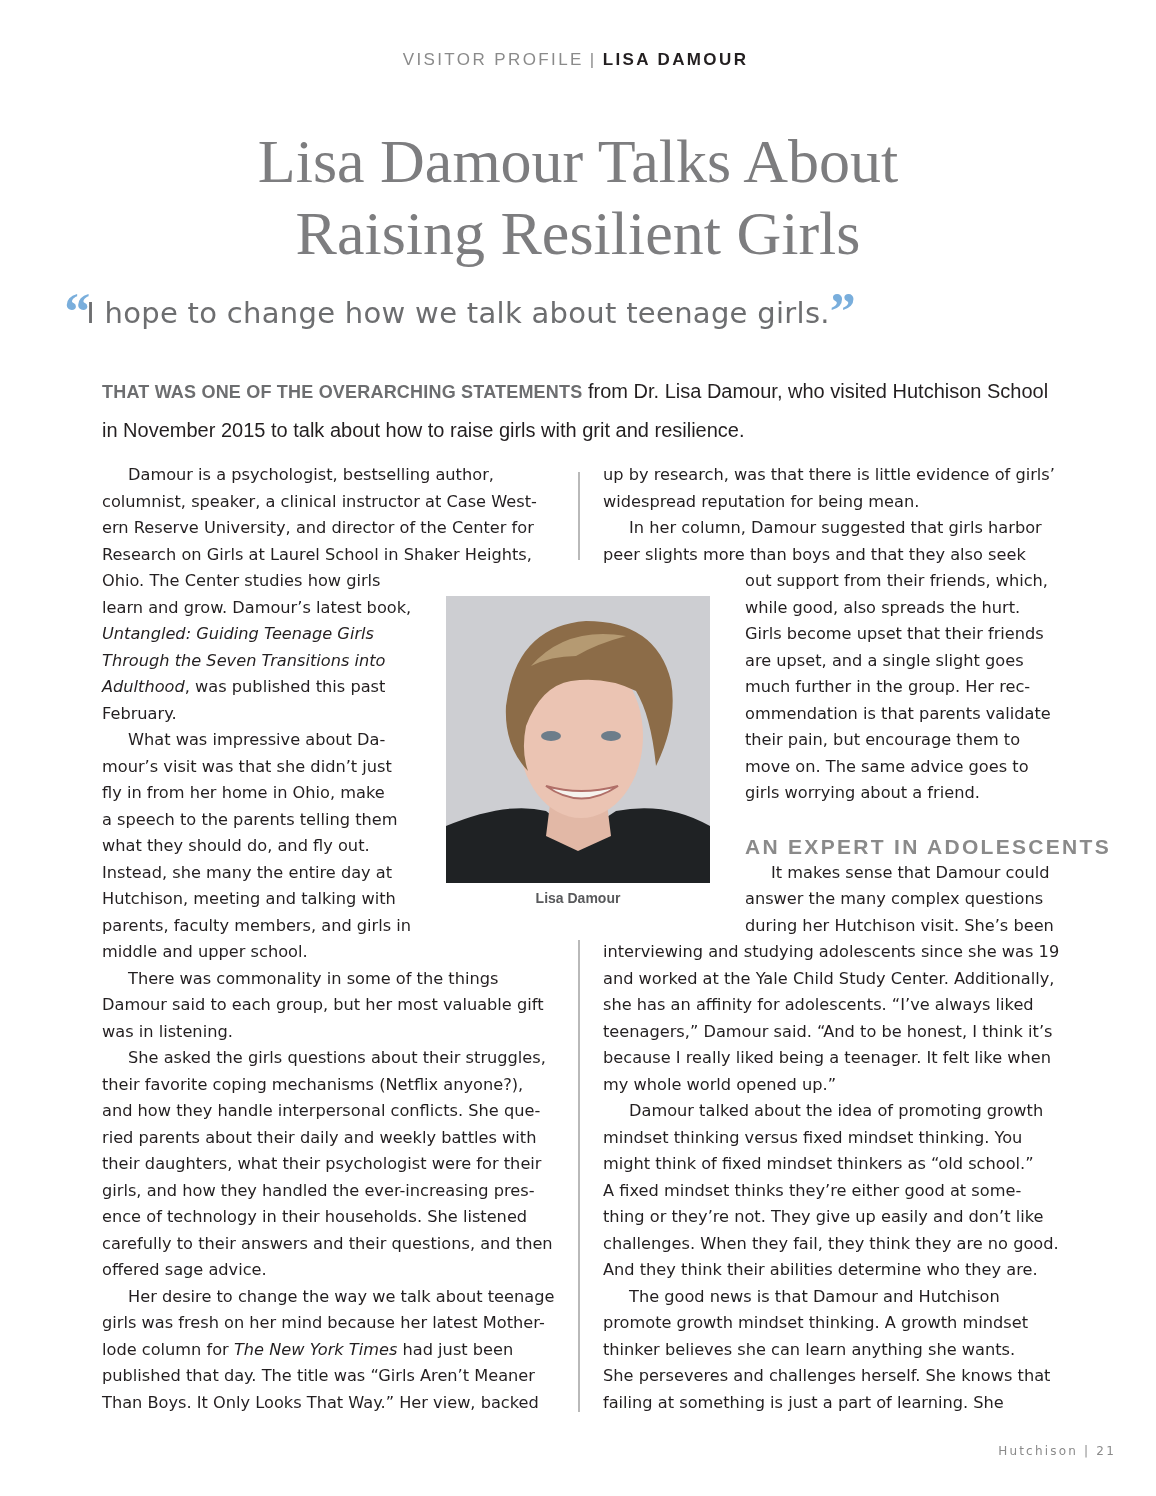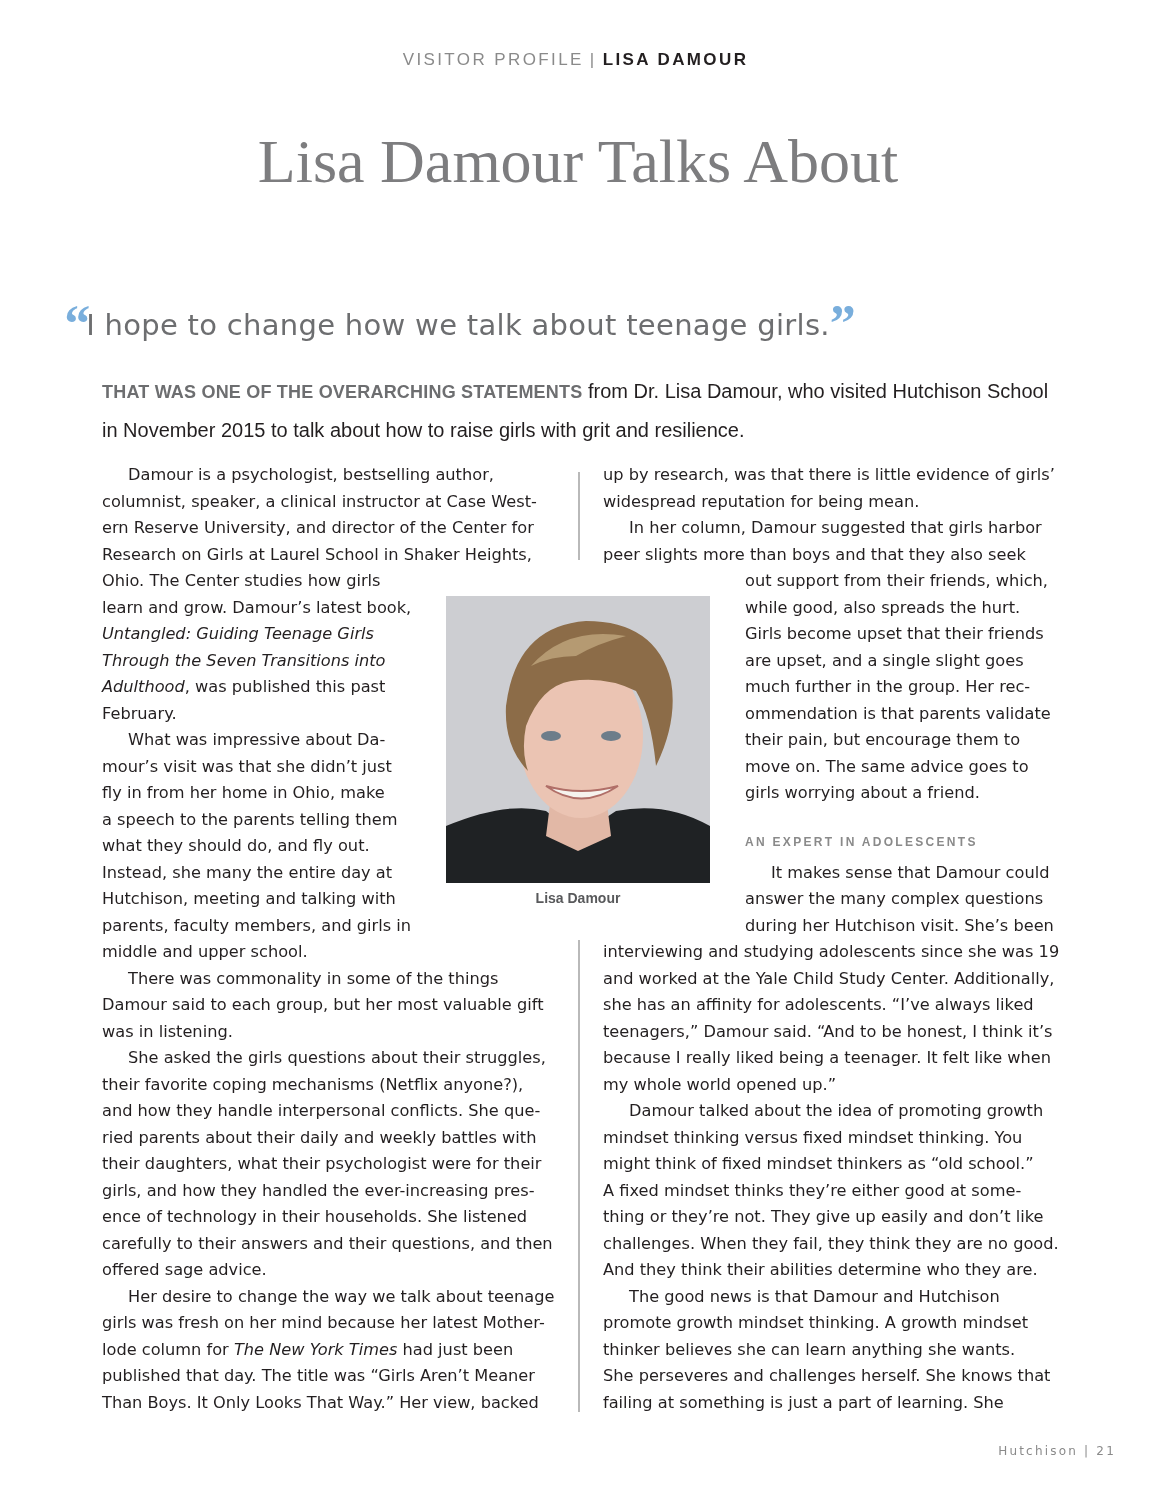--- a/index.html
+++ b/index.html
@@ -1,41 +1,42 @@
 <!DOCTYPE html>
 <html><head>
 <meta charset="utf-8">
 <style>
   html, body { margin: 0; padding: 0; background: #ffffff; }
   body { width: 1156px; height: 1496px; position: relative; overflow: hidden; font-family: "DejaVu Sans", sans-serif; color: #231f20; }
   .kicker { position: absolute; top: 50px; left: 0; width: 1151px; text-align: center; font-family: "Liberation Sans", sans-serif; font-size: 17px; letter-spacing: 2.4px; color: #8a8a8a; }
   .kicker .sep { margin: 0 6px; }
   .kicker .bold { color: #231f20; font-weight: bold; }
   .title { position: absolute; top: 125px; left: 0; width: 1156px; text-align: center; font-family: "Liberation Serif", serif; font-size: 62px; line-height: 72px; color: #7d7d7f; }
-  .pullquote { position: absolute; top: 308px; left: 0; width: 916px; text-align: center; font-family: "DejaVu Sans", sans-serif; font-size: 29px; color: #6d6e70; letter-spacing: 0.3px; }
+  .pullquote { position: absolute; top: 296px; left: 0; width: 916px; text-align: center; font-family: "DejaVu Sans", sans-serif; font-size: 29px; color: #6d6e70; letter-spacing: 0.3px; }
   .q-mark { color: #79aedc; font-family: "Liberation Serif", serif; font-weight: bold; font-size: 52px; line-height: 20px; vertical-align: -6px; letter-spacing: -4px; }
   .lead { position: absolute; top: 372px; left: 102px; width: 950px; font-family: "Liberation Sans", sans-serif; font-size: 20px; line-height: 38px; color: #231f20; }
   .lead .caps { color: #6d6e70; font-weight: bold; font-size: 18px; letter-spacing: 0.2px; }
   .line { position: absolute; font-family: "DejaVu Sans", sans-serif; font-size: 16.2px; line-height: 26.4px; white-space: nowrap; color: #231f20; }
   .line i { }
   .rule { position: absolute; width: 2px; background: #b9b9b9; }
   .photo { position: absolute; left: 446px; top: 596px; width: 264px; height: 287px; background: linear-gradient(180deg, #cfd0d4 0%, #c8c9cd 60%, #bfc0c4 100%); overflow: hidden; }
   .caption { position: absolute; left: 446px; top: 890px; width: 264px; text-align: center; font-family: "Liberation Sans", sans-serif; font-size: 14px; color: #58595b; font-weight: bold; }
-  .subhead { position: absolute; left: 745px; top: 835px; font-family: "Liberation Sans", sans-serif; font-size: 12px; letter-spacing: 2.3px; color: #8a8a8a; font-weight: bold; white-space: nowrap; }
+  .subhead { position: absolute; left: 745px; top: 835px; font-family: "Liberation Sans", sans-serif; font-size: 21px; letter-spacing: 2.3px; color: #8a8a8a; font-weight: bold; white-space: nowrap; }
   .footer { position: absolute; right: 40px; top: 1444px; font-family: "DejaVu Sans", sans-serif; font-size: 12px; letter-spacing: 2.2px; color: #8a8a8a; }
 </style>
 </head>
 <body>
 
 <div class="kicker">
   <span>VISITOR PROFILE</span><span class="sep">|</span><span class="bold">LISA DAMOUR</span>
 </div>
 
 <div class="title">
   <div>Lisa Damour Talks About</div>
+  <div>Raising Resilient Girls</div>
 </div>
 
 <div class="pullquote">
   <span class="q-mark">“</span><span>I hope to change how we talk about teenage girls.</span><span class="q-mark">”</span>
 </div>
 
 <div class="lead"><span class="caps">THAT WAS ONE OF THE OVERARCHING STATEMENTS</span><span> from Dr. Lisa Damour, who visited Hutchison School in November 2015 to talk about how to raise girls with grit and resilience.</span></div>
 
 <div class="rule" style="left:578px; top:472px; height:88px;"></div>
 <div class="rule" style="left:578px; top:940px; height:472px;"></div>

